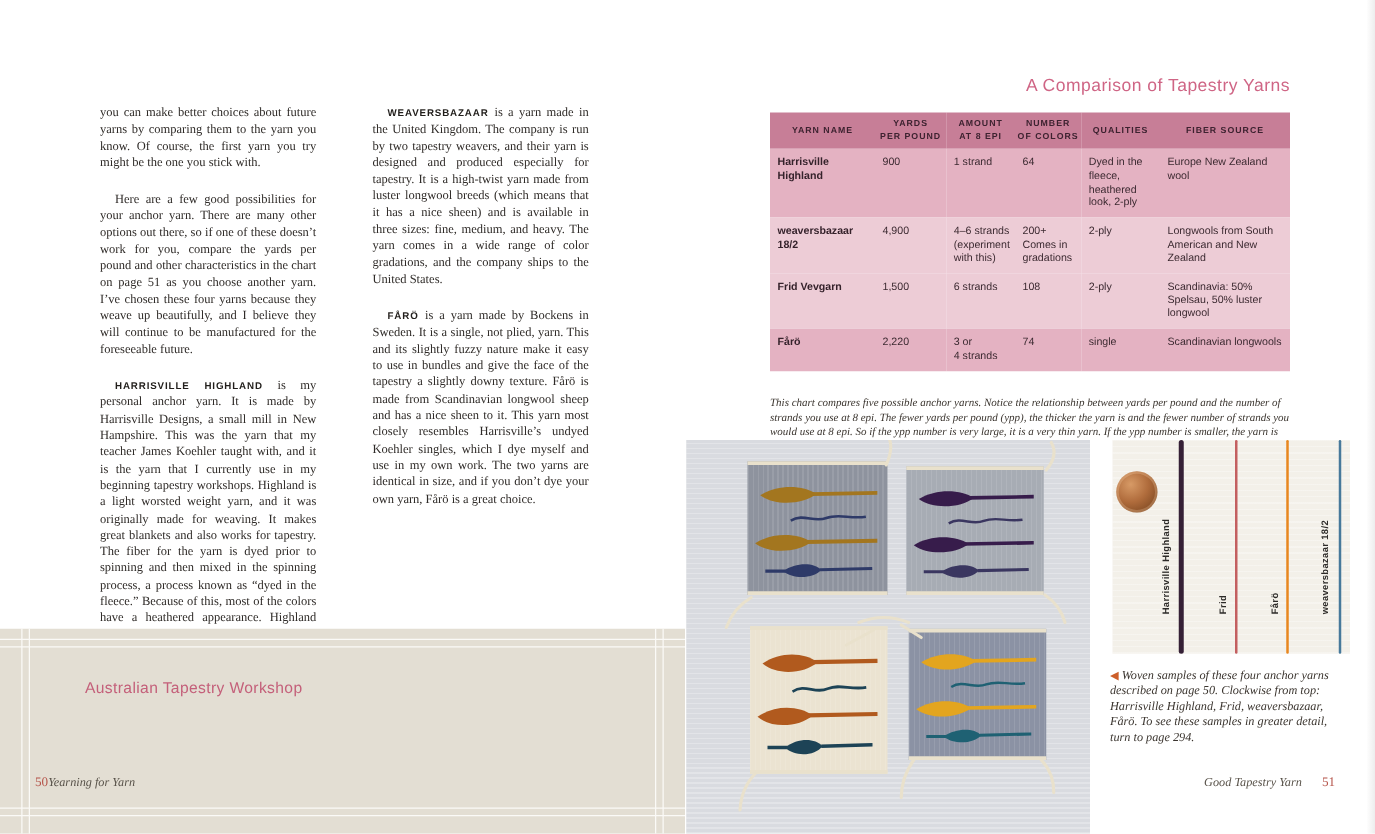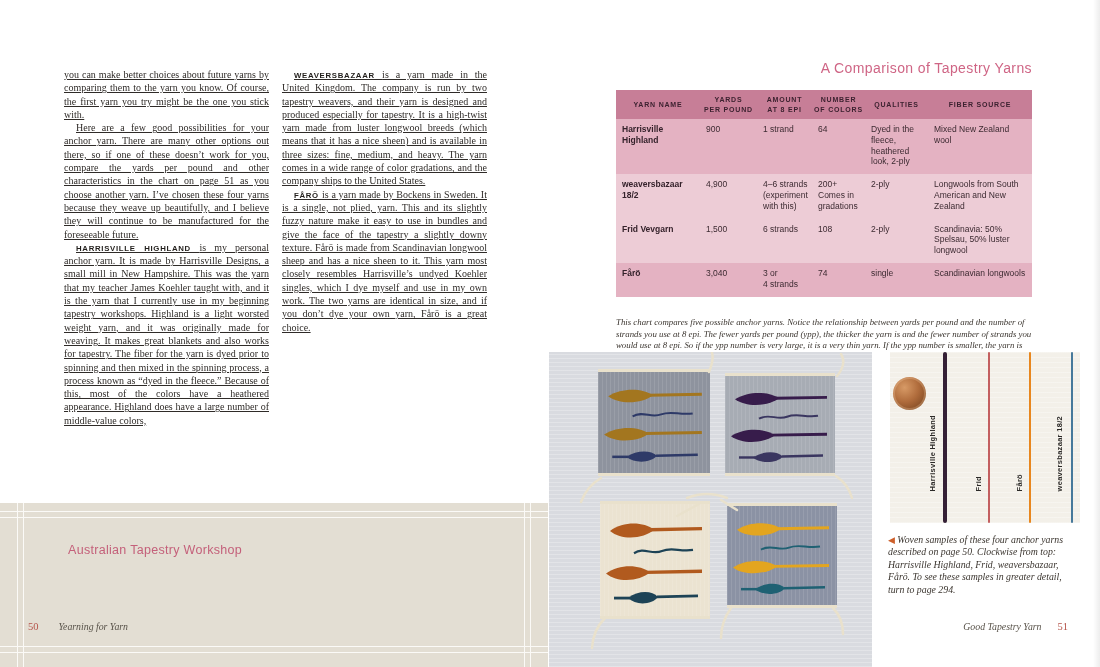--- a/index.html
+++ b/index.html
@@ -4,38 +4,38 @@
 <style>
   html,body{margin:0;padding:0;}
   body{
     width:1100px;height:667px;position:relative;overflow:hidden;
     background:#ffffff;font-family:"Liberation Serif",serif;
   }
   
   .col{position:absolute;top:68px;width:205px;text-align:justify;
        font:10px/13.3px "Liberation Serif",serif;color:#2f2b28;}
   #col1{left:64px;} #col2{left:282px;}
-  .para{margin:0;text-decoration:underline;}
+  .para{margin:16px;}
   .para.indent{text-indent:12px;}
   .lead{font:700 7.8px "Liberation Sans",sans-serif;letter-spacing:.7px;color:#211e1b;}
   
   #sidebar{position:absolute;left:0;top:503px;width:548px;height:164px;background:#e3ded3;}
   .h-rule{position:absolute;left:0;right:0;height:5px;border-top:1px solid #fbfaf7;border-bottom:1px solid #fbfaf7;}
   .h-rule.top{top:8px;} .h-rule.bot{bottom:14px;}
   .v-rule{position:absolute;top:0;bottom:0;width:5px;border-left:1px solid #fbfaf7;border-right:1px solid #fbfaf7;}
   .v-rule.lft{left:17px;} .v-rule.rgt{right:17px;}
   #sidebar-title{position:absolute;left:68px;top:40px;font:400 12.5px "Liberation Sans",sans-serif;color:#c4607a;letter-spacing:.3px;}
   #sidebar-body{position:absolute;left:68px;top:64px;width:455px;font:400 9.3px/15.5px "Liberation Sans",sans-serif;color:#403a33;}
   
   .footer{position:absolute;top:621px;font:400 10.5px "Liberation Serif",serif;}
   #footer-left{left:28px;}
   #footer-right{left:880px;width:188px;text-align:right;}
   .pagenum{color:#b5544a;text-align:center;}
   .ftext{font-style:italic;color:#585249;font-size:9.8px;}
-  #footer-left .ftext{margin-left:20px;}
+  #footer-left .ftext{}
   #footer-right .pagenum{margin-left:16px;margin-top:18px;}
   
   #rp-title{position:absolute;left:616px;top:60px;width:416px;text-align:right;
             font:400 14px "Liberation Sans",sans-serif;color:#cf6585;letter-spacing:.4px;}
   #yarn-table{position:absolute;left:616px;top:90px;border-collapse:collapse;table-layout:fixed;width:416px;}
   #yarn-table th{background:#c77e97;color:#3d2230;font:700 7px/9.5px "Liberation Sans",sans-serif;
                  letter-spacing:.8px;text-align:center;vertical-align:middle;padding:5px 2px;white-space:pre-line;}
   #yarn-table td{font:400 8.5px/10.8px "Liberation Sans",sans-serif;color:#3c2a31;
                  padding:5px 4px 7px 6px;vertical-align:top;white-space:pre-line;}
   #yarn-table tr.odd td{background:#e4b2c2;}
@@ -121,42 +121,42 @@
         <th>FIBER SOURCE</th>
       </tr>
     </thead>
   <tbody id="tbody">
       <tr class="odd">
         <td class="yarn-name">Harrisville Highland</td>
         <td>900</td>
         <td>1 strand</td>
         <td>64</td>
         <td>Dyed in the fleece, heathered look, 2-ply</td>
-        <td>Mixed New Zealand wool</td>
+        <td>Europe New Zealand wool</td>
       </tr>
       <tr class="even">
         <td class="yarn-name">weaversbazaar 18/2</td>
         <td>4,900</td>
         <td>4–6 strands (experiment with this)</td>
         <td>200+
 Comes in gradations</td>
         <td>2-ply</td>
         <td>Longwools from South American and New Zealand</td>
       </tr>
       <tr class="even">
         <td class="yarn-name">Frid Vevgarn</td>
         <td>1,500</td>
         <td>6 strands</td>
         <td>108</td>
         <td>2-ply</td>
         <td>Scandinavia: 50% Spelsau, 50% luster longwool</td>
       </tr>
       <tr class="odd">
         <td class="yarn-name">Fårö</td>
-        <td>3,040</td>
+        <td>2,220</td>
         <td>3 or
 4 strands</td>
         <td>74</td>
         <td>single</td>
         <td>Scandinavian longwools</td>
       </tr>
     </tbody>
 </table>
 
 <div id="table-caption">This chart compares five possible anchor yarns. Notice the relationship between yards per pound and the number of strands you use at 8 epi. The fewer yards per pound (ypp), the thicker the yarn is and the fewer number of strands you would use at 8 epi. So if the ypp number is very large, it is a very thin yarn. If the ypp number is smaller, the yarn is thicker.</div>

